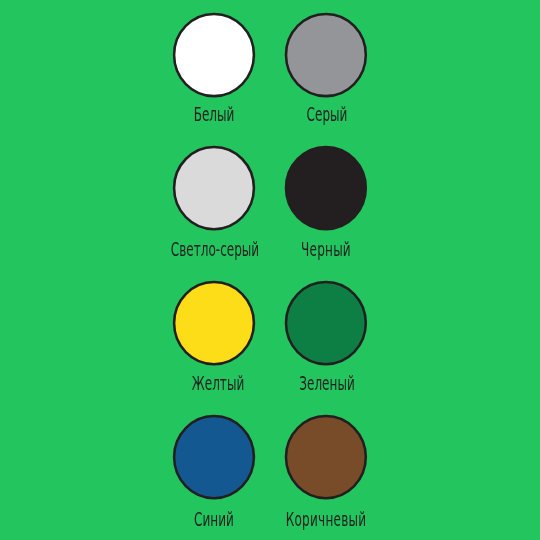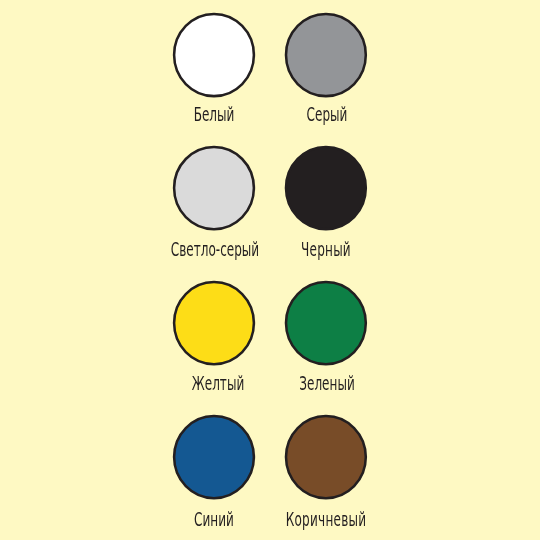--- a/index.html
+++ b/index.html
@@ -1,20 +1,20 @@
 <!DOCTYPE html>
 <html><head>
 <meta charset="utf-8">
 <title>Color swatch chart</title>
 <style>
   html,body{margin:0;padding:0;border:0;}
   body{width:540px;height:540px;background:#ffffff;overflow:hidden;
        font-family:"DejaVu Sans",sans-serif;}
 
-  #palette{position:relative;width:540px;height:540px;background:#fef9c3;}
+  #palette{position:relative;width:540px;height:540px;background:#22c55e;}
 
   
   #discs{position:absolute;left:0;top:0;width:540px;height:540px;}
 
   
   .caption{position:absolute;white-space:nowrap;width:220px;
            font-family:"DejaVu Sans",sans-serif;font-stretch:condensed;
            font-weight:400;font-size:18.6px;line-height:18.6px;
            text-align:center;color:#231f20;
            transform:scaleX(0.72) translateZ(0);transform-origin:center center;}

